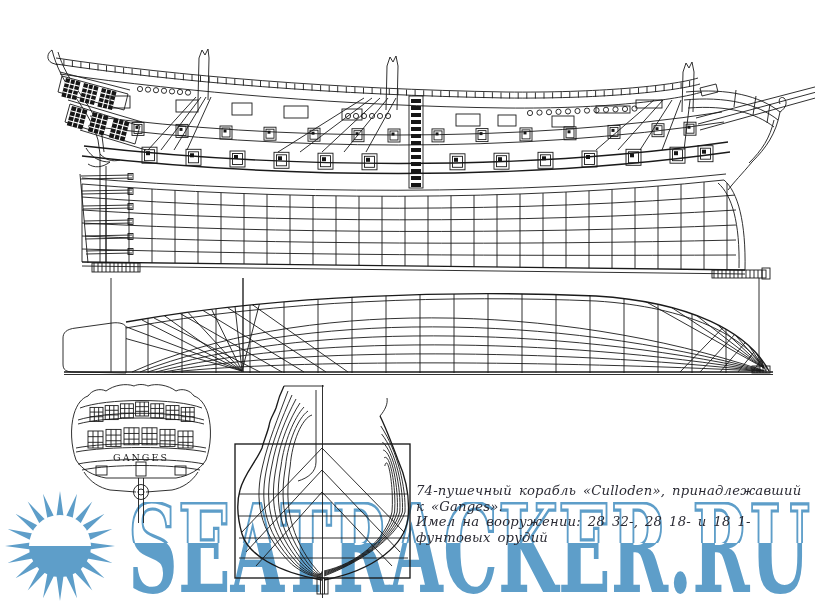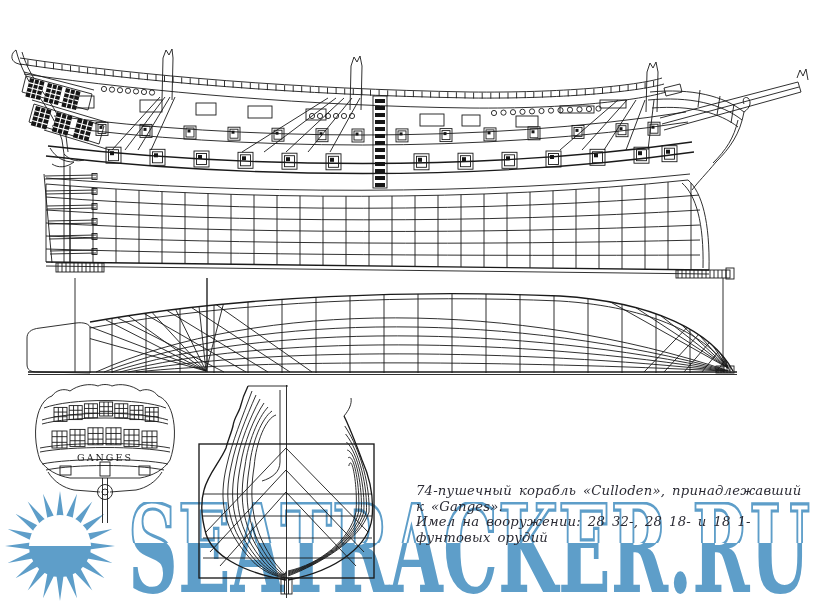--- a/index.html
+++ b/index.html
@@ -1,21 +1,21 @@
 <!DOCTYPE html>
 <html><head>
 <meta charset="utf-8">
 <style>
   html,body{margin:0;padding:0;background:#fff;}
   #stage{position:relative;width:815px;height:603px;background:#fff;overflow:hidden;
          font-family:"DejaVu Serif", serif;}
   :root{--ink:#1a1a1a;}
   
   #watermark-layer{position:absolute;inset:0;z-index:1;}
-  #drawing-layer{position:absolute;inset:0;z-index:2;}
+  #drawing-layer{position:absolute;inset:0;z-index:2;padding-left:36px;}
   #caption{position:absolute;left:416px;top:483px;width:398px;z-index:3;
            font-style:italic;font-size:13.2px;line-height:15.6px;color:#2b2b34;
            word-spacing:2.5px;letter-spacing:.2px;}
   
   #ship path,#ship line,#ship rect,#ship circle,#ship polyline,#ship polygon{
       stroke:var(--ink);fill:none;stroke-width:.9;}
   #ship .heavy{stroke-width:1.35;}
   #ship .dark{fill:#161616;stroke:none;}
   #ship .wgrid{stroke:#fff;stroke-width:1.1;}
   #ship text{stroke:none;fill:#1a1a1a;}

